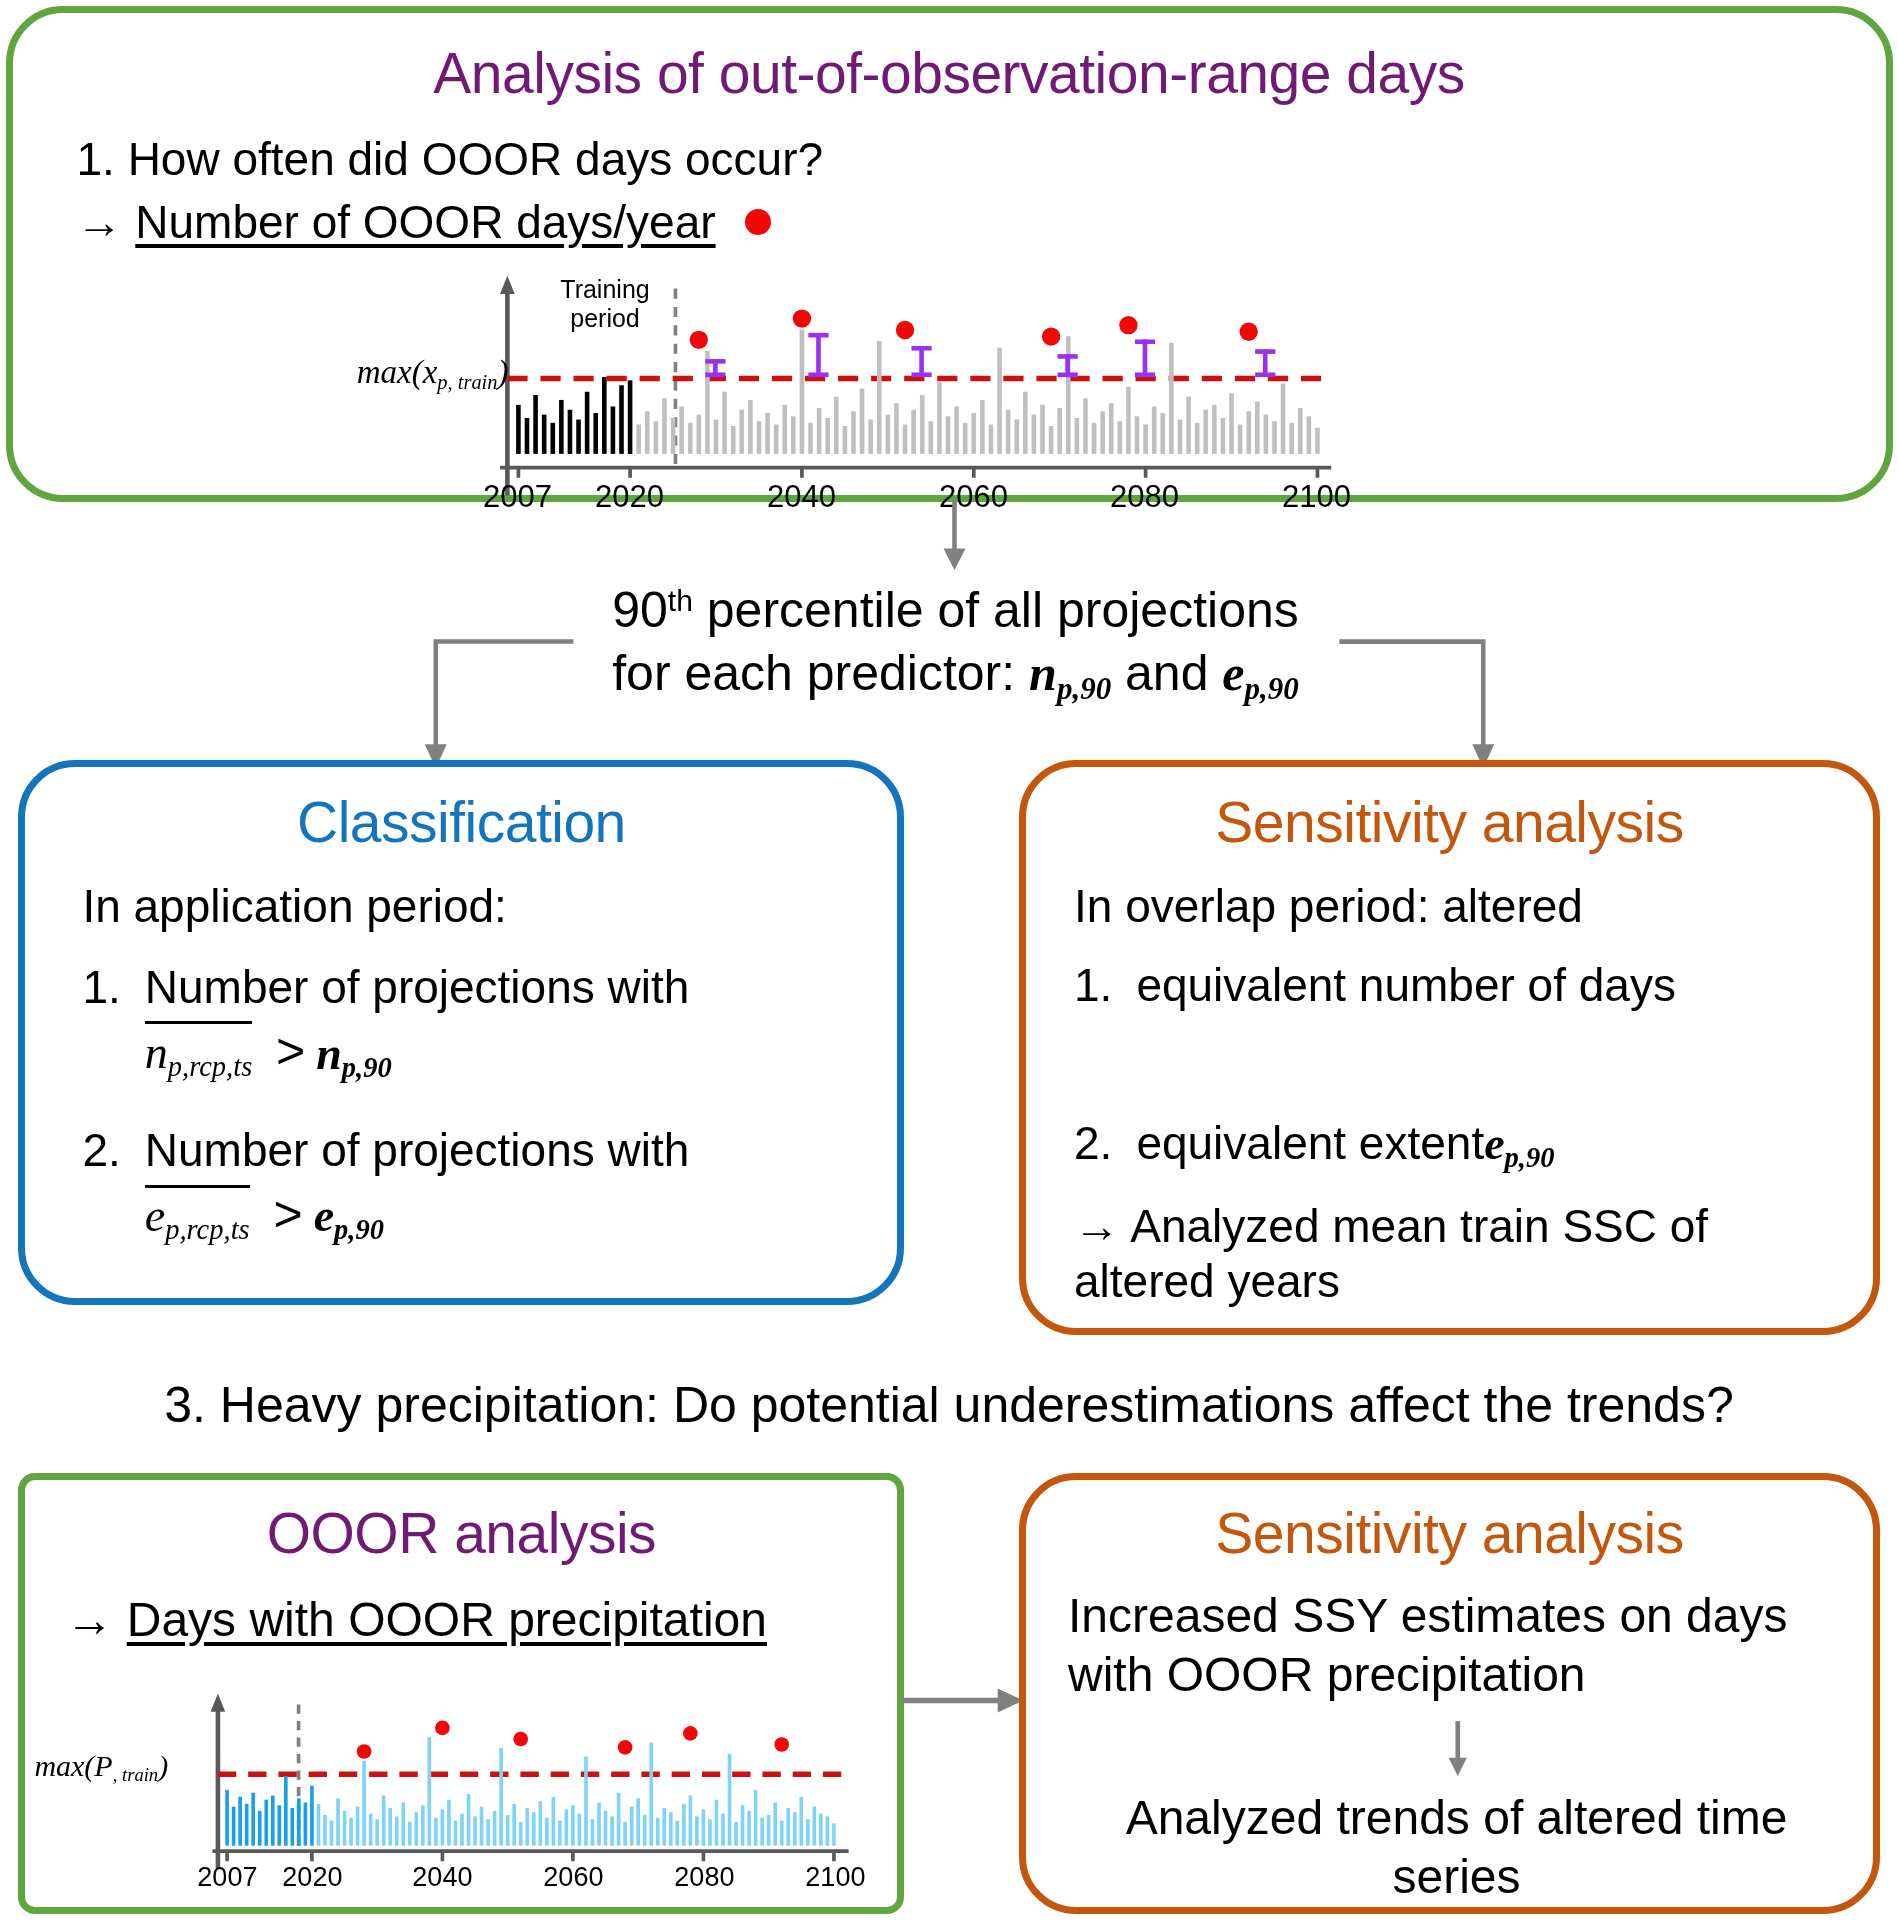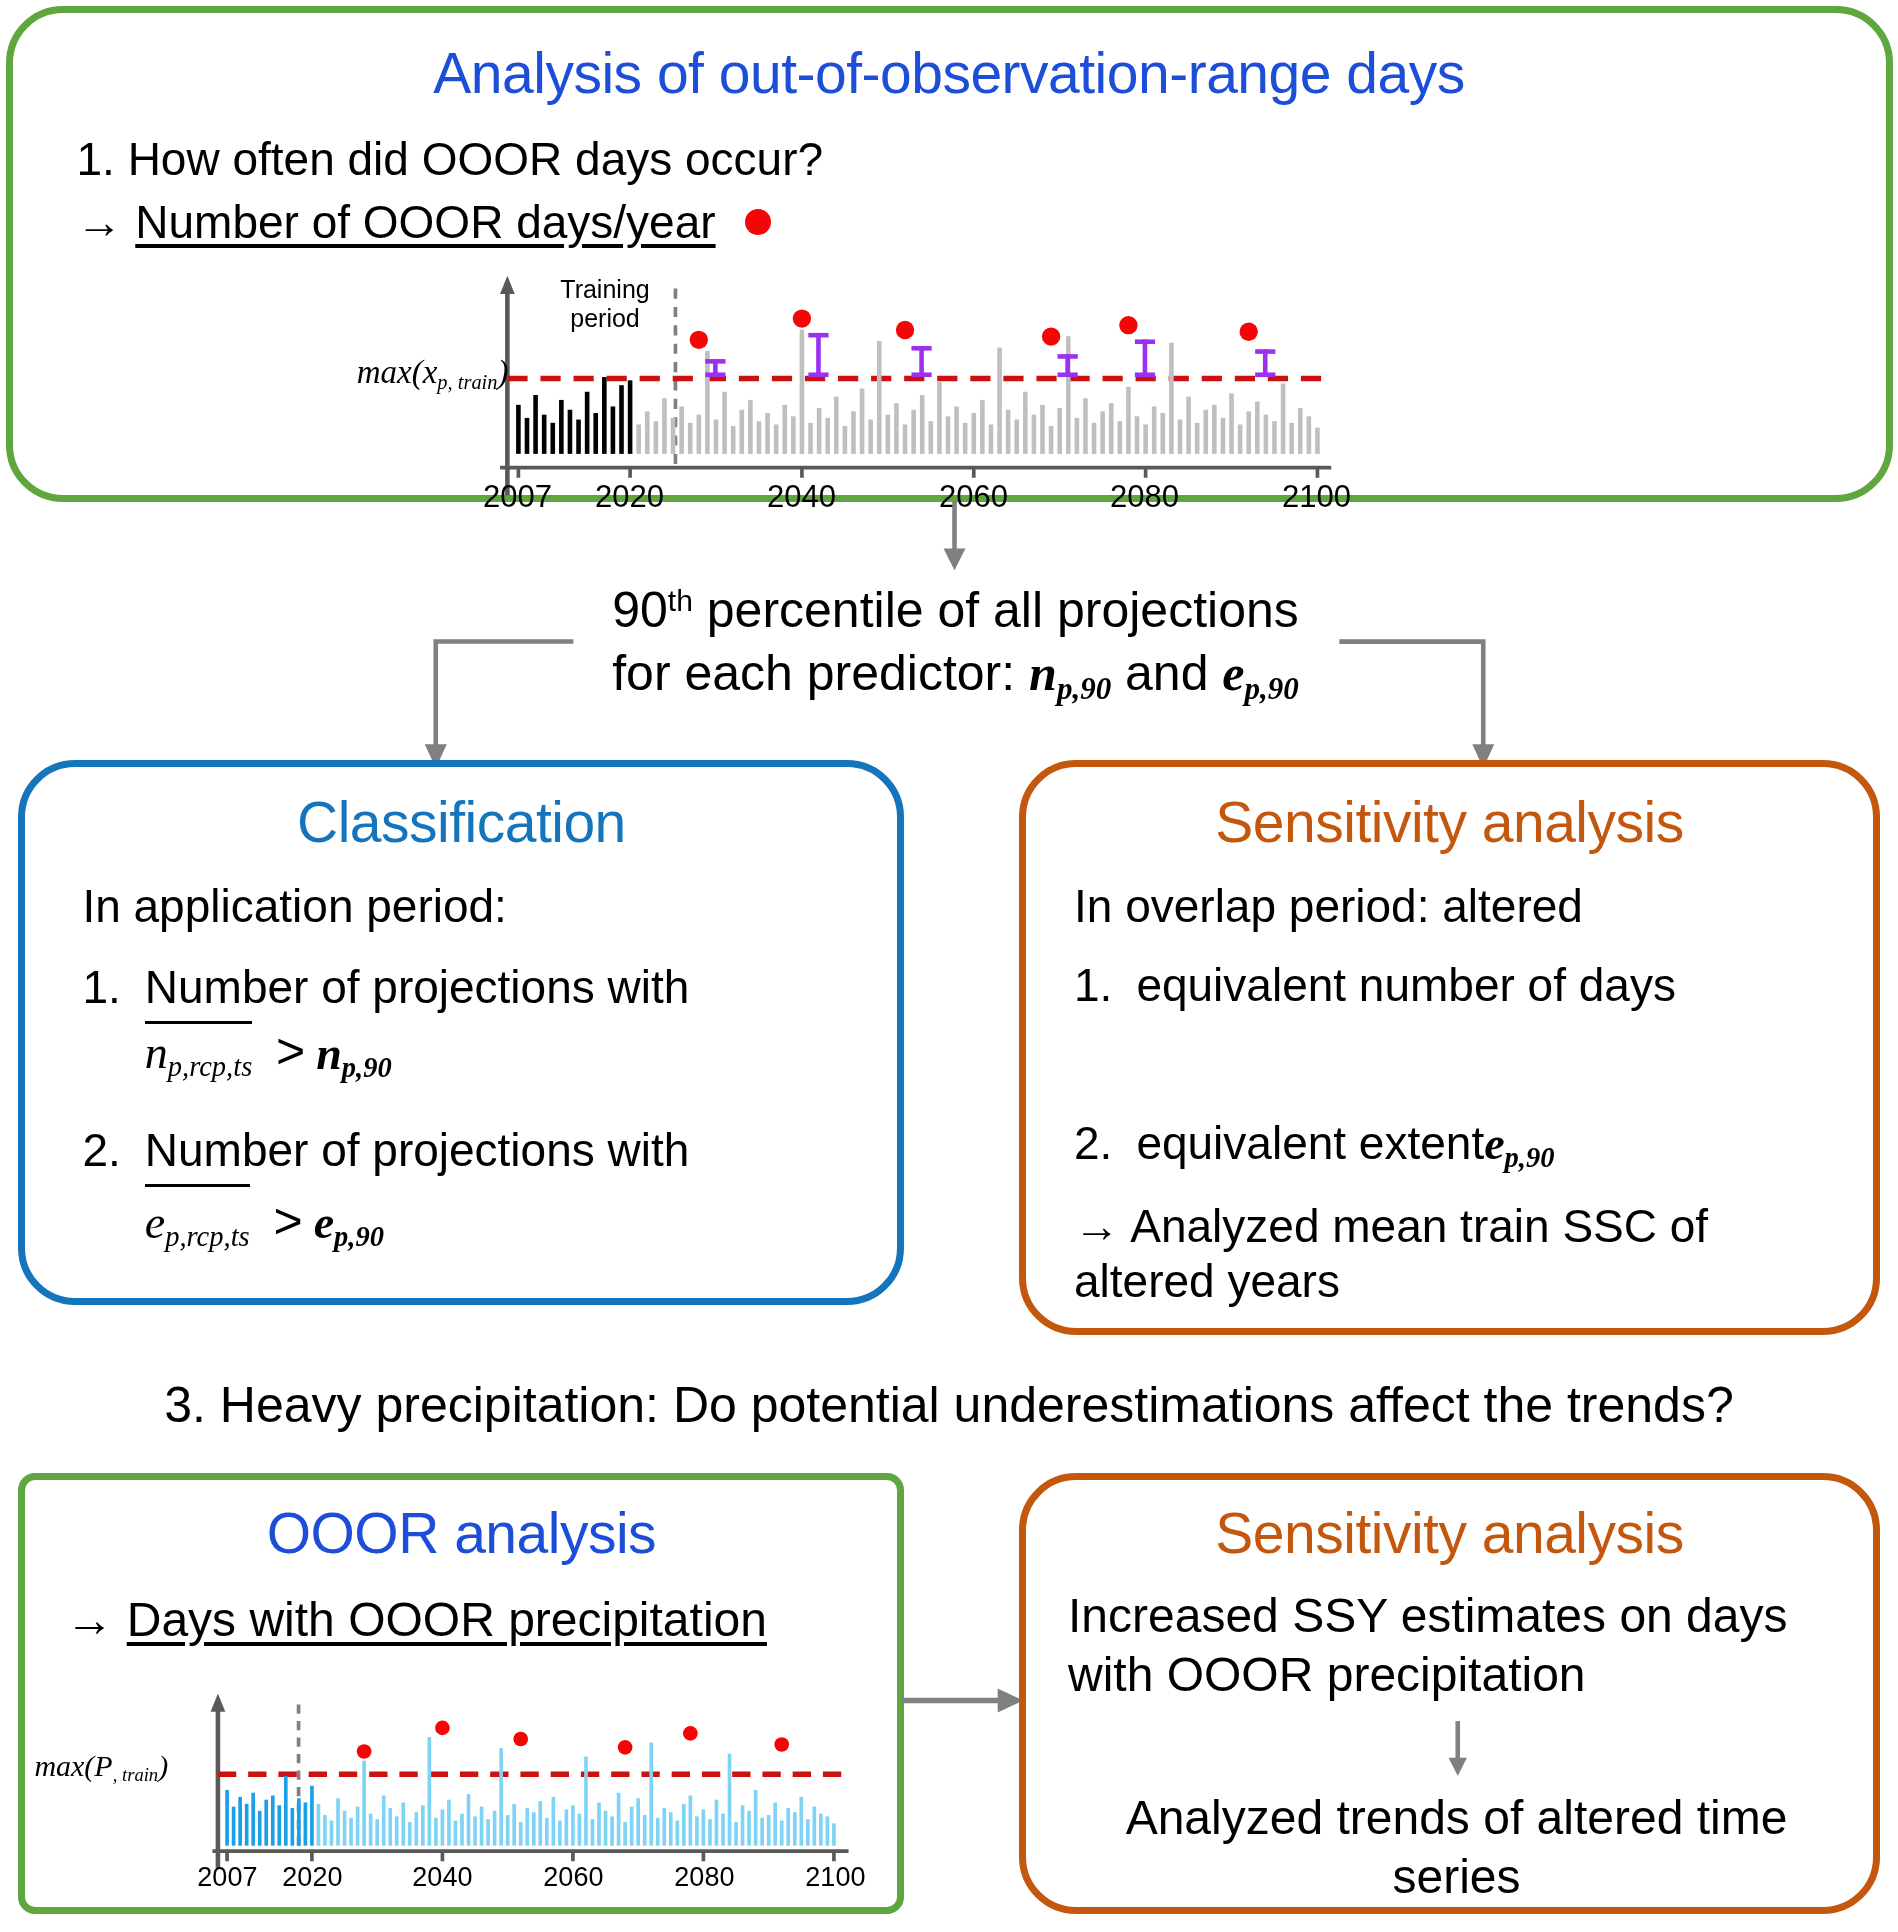--- a/index.html
+++ b/index.html
@@ -9,21 +9,21 @@
     color:#000;
   }
   .box{position:absolute;border-radius:57px;background:#fff;box-sizing:border-box;}
   .box.green{border:7.3px solid #5FA63E;}
   .box.blue{border:7.3px solid #1474BC;}
   .box.orange{border:7.3px solid #C4570E;}
 
   .title{
     text-align:center;font-weight:400;letter-spacing:-0.5px;
   }
-  .title.green{color:#1d4ed8;}
+  .title.green{color:#701a75;}
   .title.blue{color:#1474BC;}
   .title.orange{color:#C4570E;}
 
   .q{font-size:46px;line-height:1.18;font-weight:400;}
   .u{text-decoration:underline;text-underline-offset:5.5px;}
   .ital{font-family:"Liberation Serif", serif;font-style:italic;}
   .sub{font-size:0.62em;vertical-align:-0.28em;font-style:italic;}
   .sup{font-size:0.6em;vertical-align:0.55em;}
   .bold-it{font-weight:bold;font-style:italic;font-family:"Liberation Serif",serif;}
 
@@ -265,21 +265,21 @@
         <span style="font-size:50px;margin:0 11px;">&gt;</span><span class="bold-it">n</span><span class="bold-it sub">p,90</span>
       </div>
     </div>
   </div>
 
   <div class="listnum" style="position:absolute;left:57px;top:356px;width:771px;font-size:46px;line-height:1.2;">
     <div class="n">2.</div>
     <div>
       <div>Number of projections with</div>
       <div style="margin-top:5.5px;white-space:nowrap;">
-        <span style="border-top:3.7px solid #000;padding-top:8px;display:inline-block;">
+        <span style="border-top:3.7px solid #000;padding-top:0;display:inline-block;">
           <span class="ital">e</span><span class="ital sub">p,rcp,ts</span>
         </span>
         <span style="font-size:50px;margin:0 11px;">&gt;</span><span class="bold-it">e</span><span class="bold-it sub">p,90</span>
       </div>
     </div>
   </div>
 </div>
 
 <div class="box orange" style="left:1019px;top:760px;width:861px;height:575px;">
   <div class="title orange" style="position:absolute;left:0;top:22px;width:100%;font-size:57px;">Sensitivity analysis</div>

